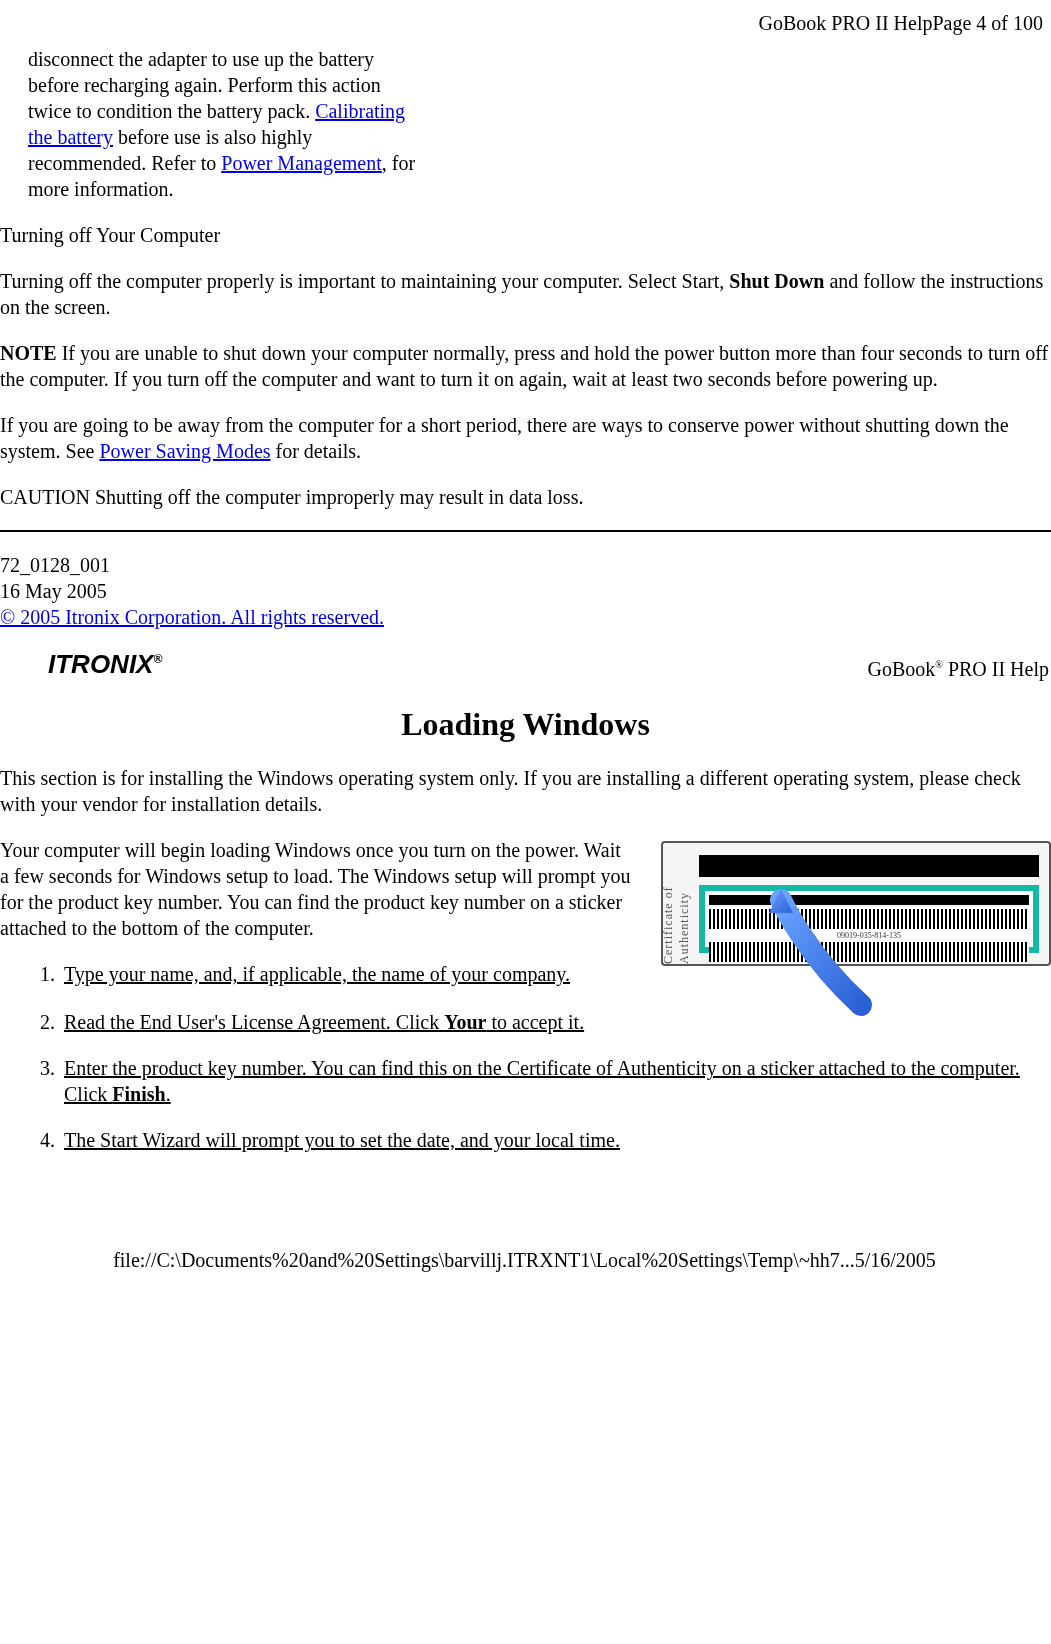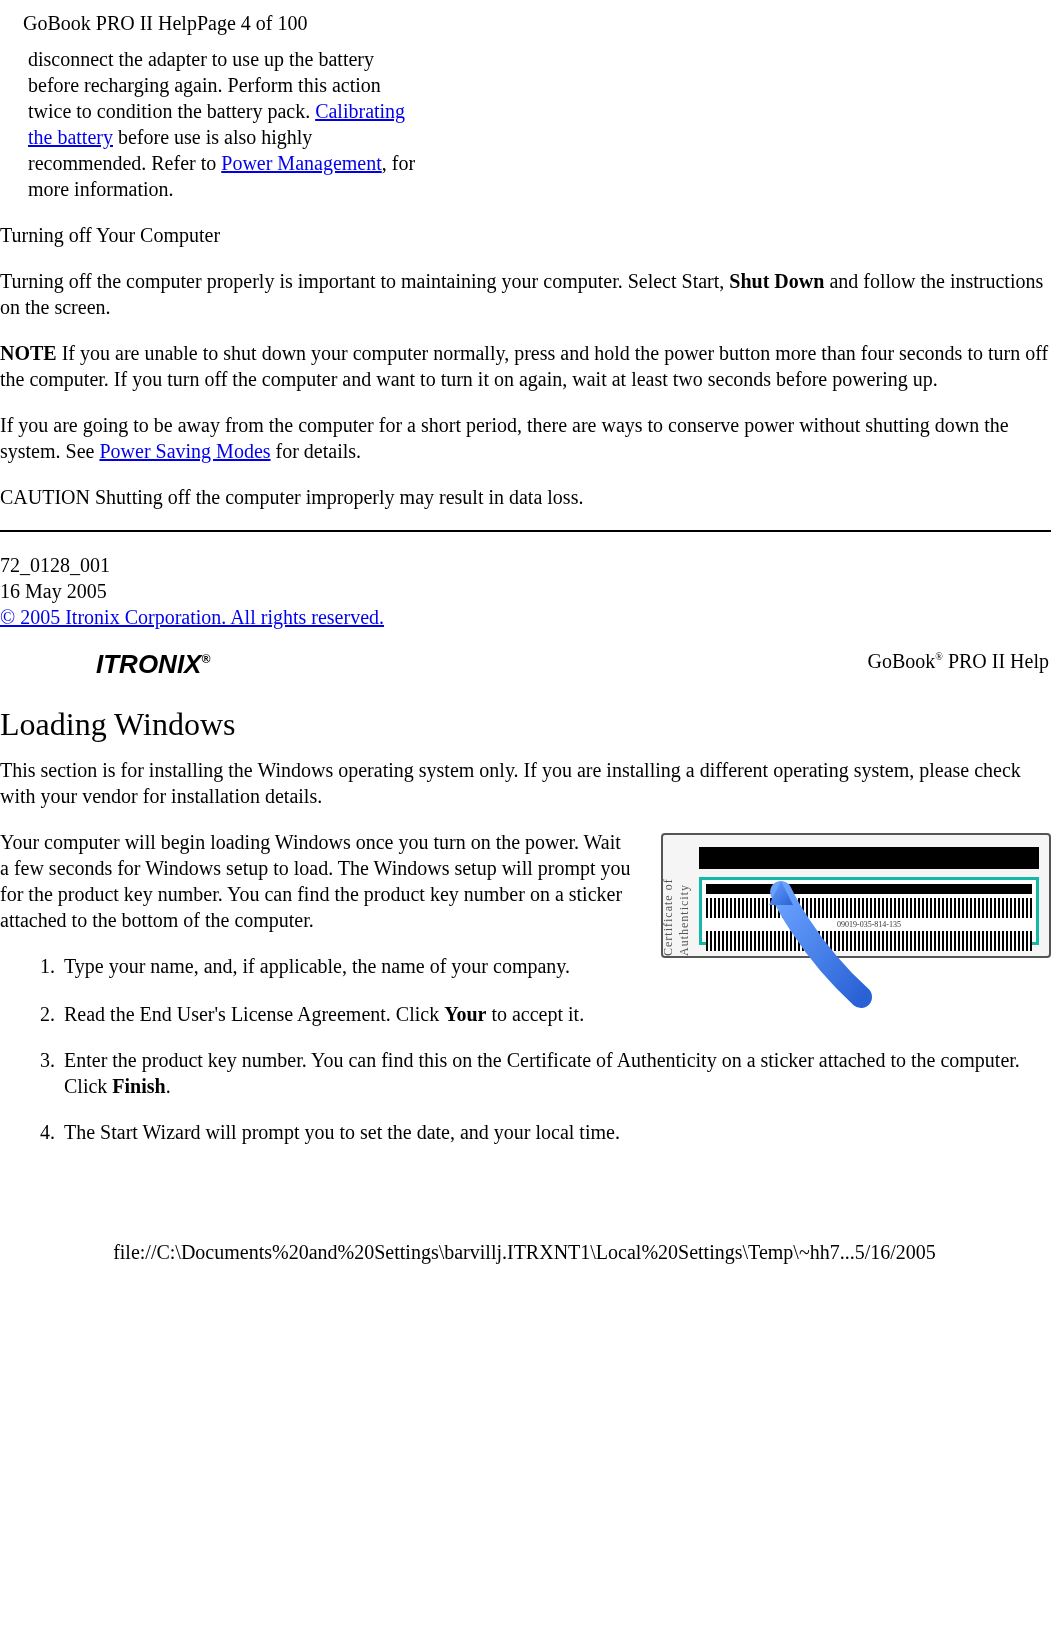--- a/index.html
+++ b/index.html
@@ -12,23 +12,22 @@
       font-size: 20px;
       line-height: 1.3;
       color: #000;
       width: 1051px;
       background: #fff;
       padding: 0;
       margin: 0;
     }
     .header {
       display: flex;
-      justify-content: flex-start;
-      padding: 10px 16px;
-      margin-left: 7px;
+      justify-content: flex-end;
+      padding: 10px 8px;
     }
     .body-content {
       padding: 0 0;
     }
     .indented {
       padding-left: 28px;
     }
     .para {
       margin-bottom: 20px;
     }
@@ -41,45 +40,45 @@
       border-top: 2px solid #000;
       margin: 16px 0 0 0;
     }
     .doc-info {
       margin-top: 20px;
       margin-bottom: 18px;
     }
     .itronix-row {
       display: flex;
       justify-content: space-between;
-      align-items: flex-start;
+      align-items: flex-end;
       margin-top: 12px;
       padding-right: 2px;
-      padding-left: 48px;
     }
     .itronix-logo {
       font-family: Arial, sans-serif;
       font-weight: 900;
       font-size: 26px;
       letter-spacing: 0px;
       padding-left: 48px;
       font-style: italic;
     }
     .itronix-logo sup {
       font-size: 12px;
       vertical-align: super;
     }
     .gobook-label sup {
       font-size: 10px;
       vertical-align: super;
     }
     h1.section-title {
       font-size: 32px;
-      font-weight: normal;
-      margin: 22px 0 12px 0;
+      font-weight: bold;
+      margin: 22px 0 20px 0;
+      text-align: center;
     }
     .image-placeholder {
       float: right;
       width: 390px;
       height: 160px;
       margin: 4px 0 8px 30px;
       position: relative;
     }
     .cert-card {
       position: absolute;
@@ -99,21 +98,21 @@
       height: 22px;
       background: #000;
     }
     .barcode-box {
       position: absolute;
       top: 42px;
       left: 36px;
       right: 10px;
       height: 68px;
       background: #fff;
-      border: 3px solid #14b8a6;
+      border: 6px solid #14b8a6;
       padding: 4px;
     }
     .barcode-inner .bc-top {
       height: 10px;
       background: #000;
       margin-bottom: 4px;
     }
     .barcode-inner .bc {
       height: 20px;
       background: repeating-linear-gradient(90deg, #000 0, #000 2px, #fff 2px, #fff 4px);
@@ -143,20 +142,21 @@
       height: 120px;
       overflow: visible;
     }
     ol.steps {
       padding-left: 60px;
       margin-top: 10px;
     }
     ol.steps li {
       margin-bottom: 20px;
       padding-left: 4px;
+      text-decoration: underline;
     }
     .bold {
       font-weight: bold;
     }
     .footer {
       display: flex;
       justify-content: center;
       padding: 14px 2px 6px 0;
       margin-top: 60px;
     }

